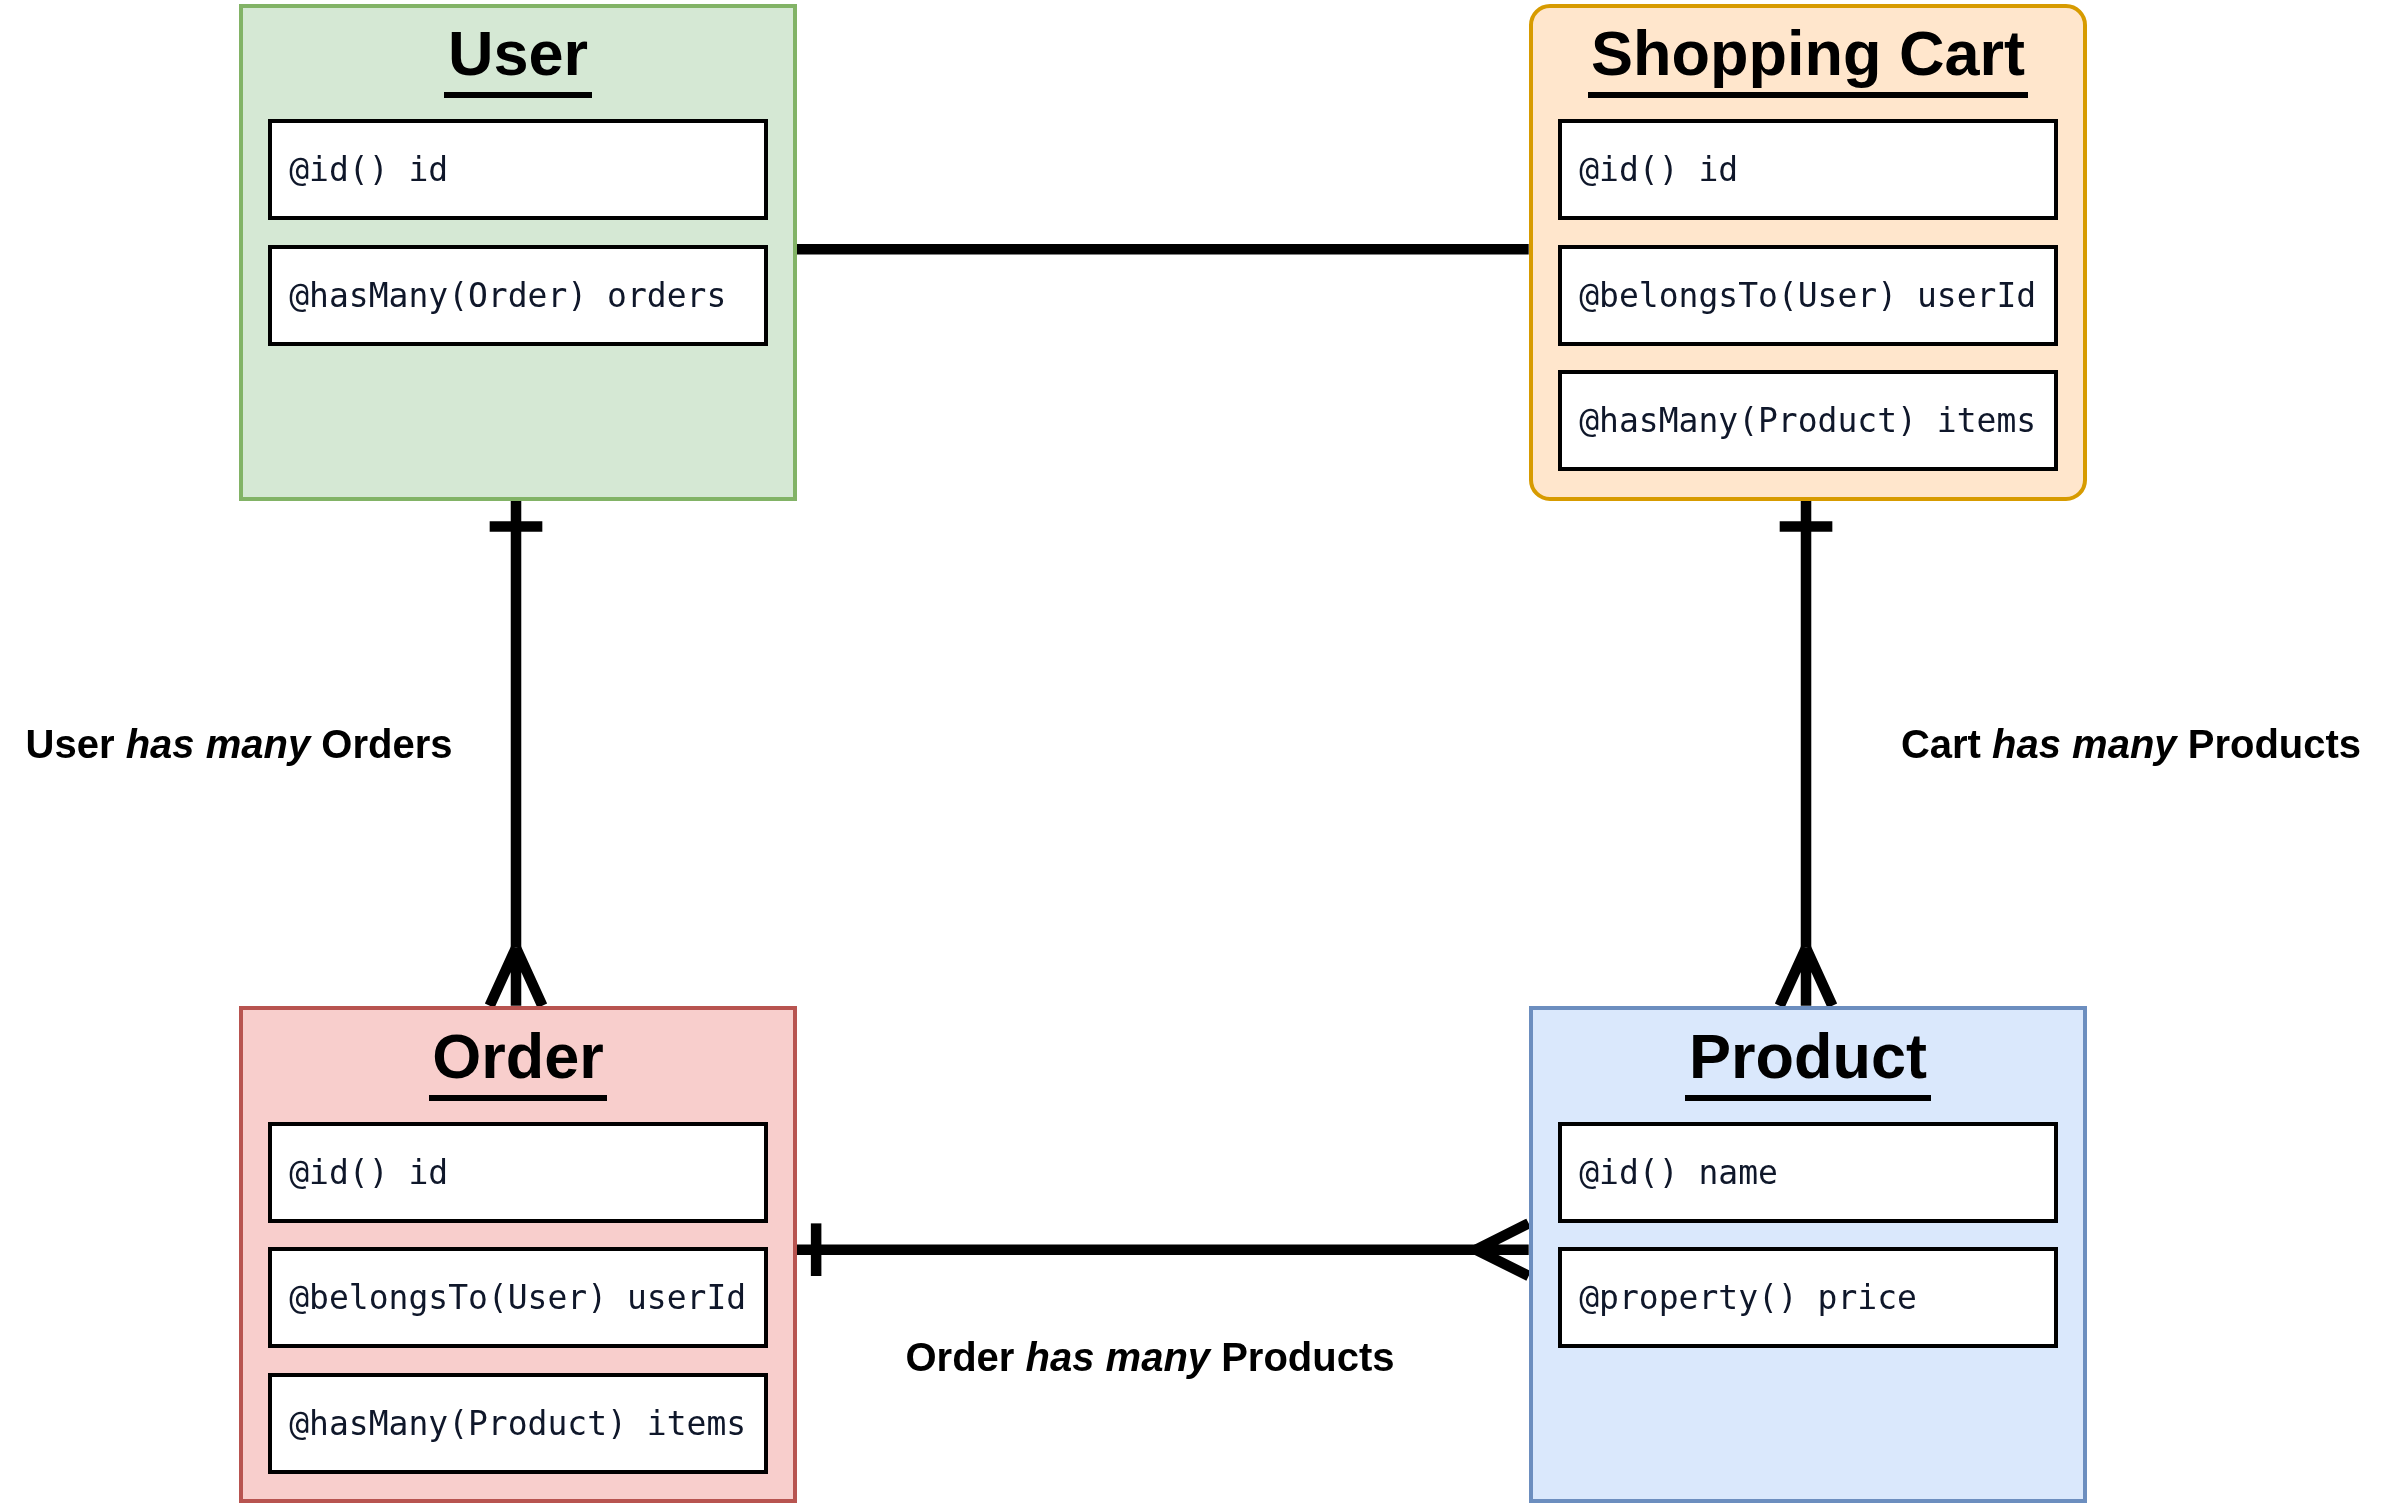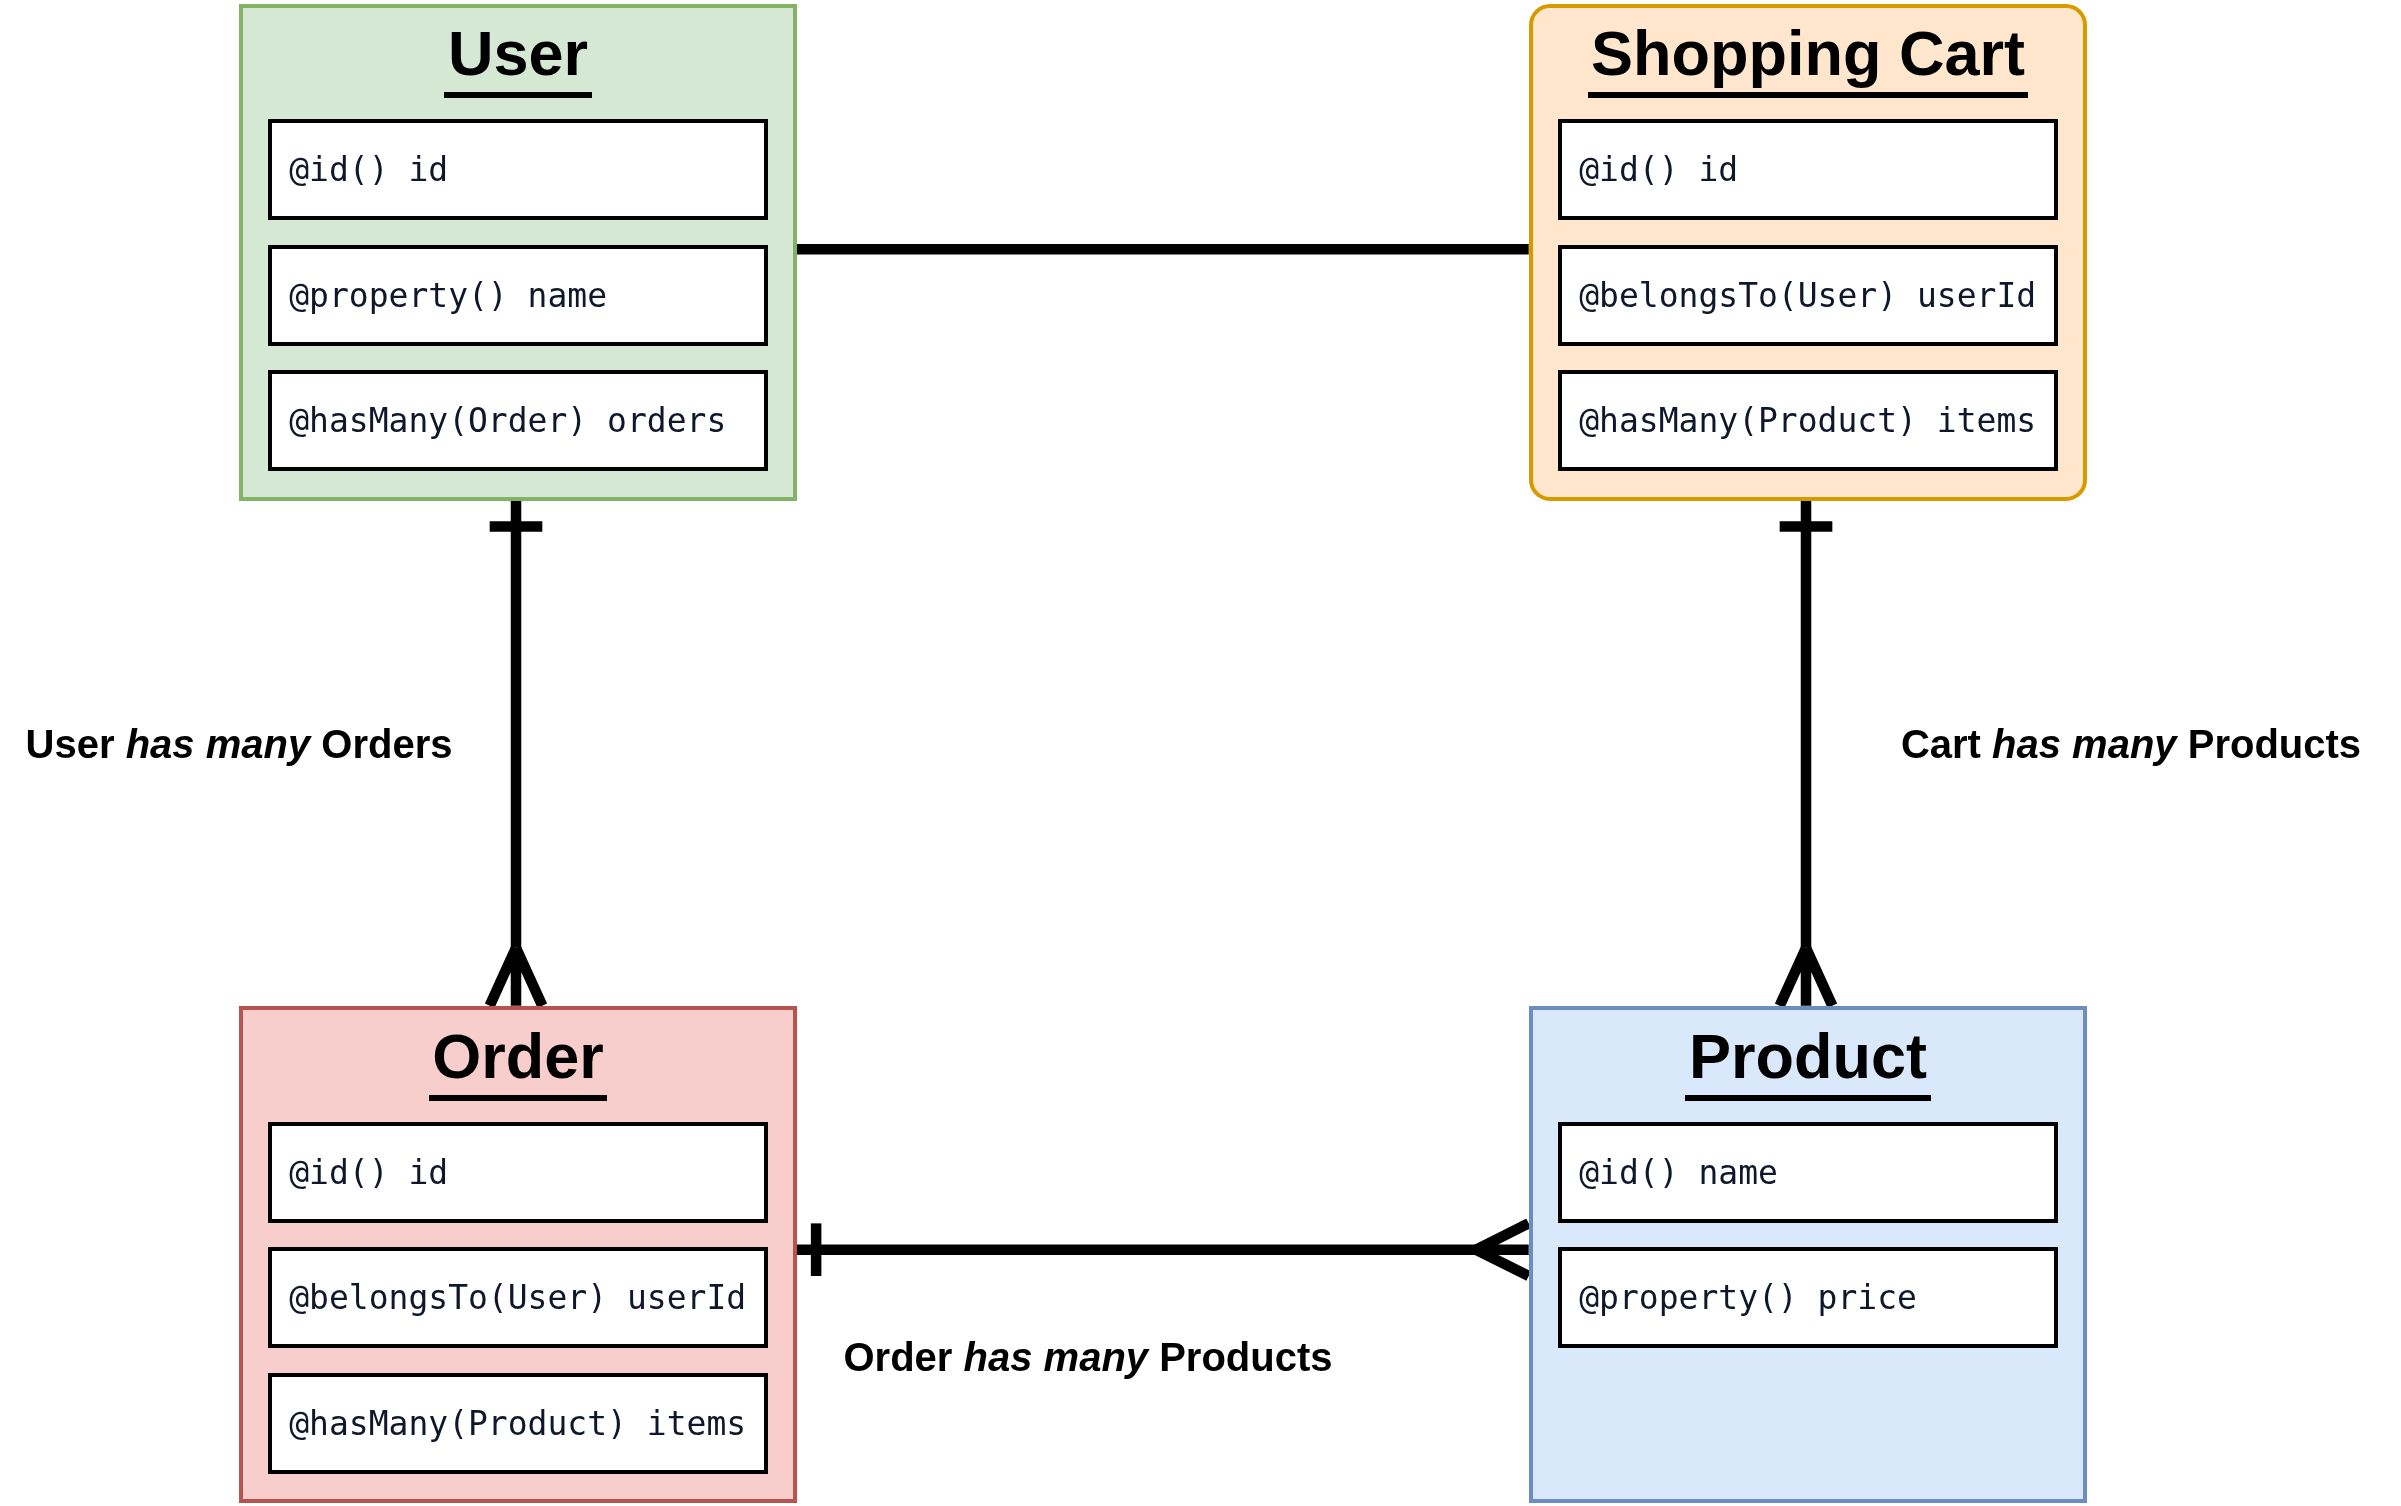--- a/index.html
+++ b/index.html
@@ -99,21 +99,20 @@
       <path d="M930,1394 L930,1454" stroke="#000000"></path>
       <path d="M1682,1424 L1742,1424 M1682,1424 L1742,1394 M1682,1424 L1742,1454" stroke="#000000"></path>
     </g>
   </svg>
 
   <div class="entity" style="left: 239px; top: 3.5px; background: rgb(213, 232, 212); border-color: rgb(130, 179, 102);">
     <div class="entity-title">
       <span>User</span>
     </div>
     <div class="field">@id() id</div>
-    <div class="field">@property() name</div>
     <div class="field">@hasMany(Order) orders</div>
   </div>
 
   <div class="entity" style="left: 1529px; top: 3.5px; background: rgb(255, 230, 204); border-color: rgb(215, 155, 0); border-radius: 21px;">
     <div class="entity-title">
       <span>Shopping Cart</span>
     </div>
     <div class="field">@id() id</div>
     <div class="field">@belongsTo(User) userId</div>
     <div class="field">@hasMany(Product) items</div>
@@ -142,20 +141,20 @@
     <span class="verb">has many</span>
     <span>Products</span>
   </div>
 
   <div class="rel-label" style="left:239px; top:744px;">
     <span>User</span>
     <span class="verb">has many</span>
     <span>Orders</span>
   </div>
 
-  <div class="rel-label" style="left:1088px; top:1357px;">
+  <div class="rel-label" style="left:1150px; top:1357px;">
     <span>Order</span>
     <span class="verb">has many</span>
     <span>Products</span>
   </div>
 
 </div>
 
 
 </body></html>

